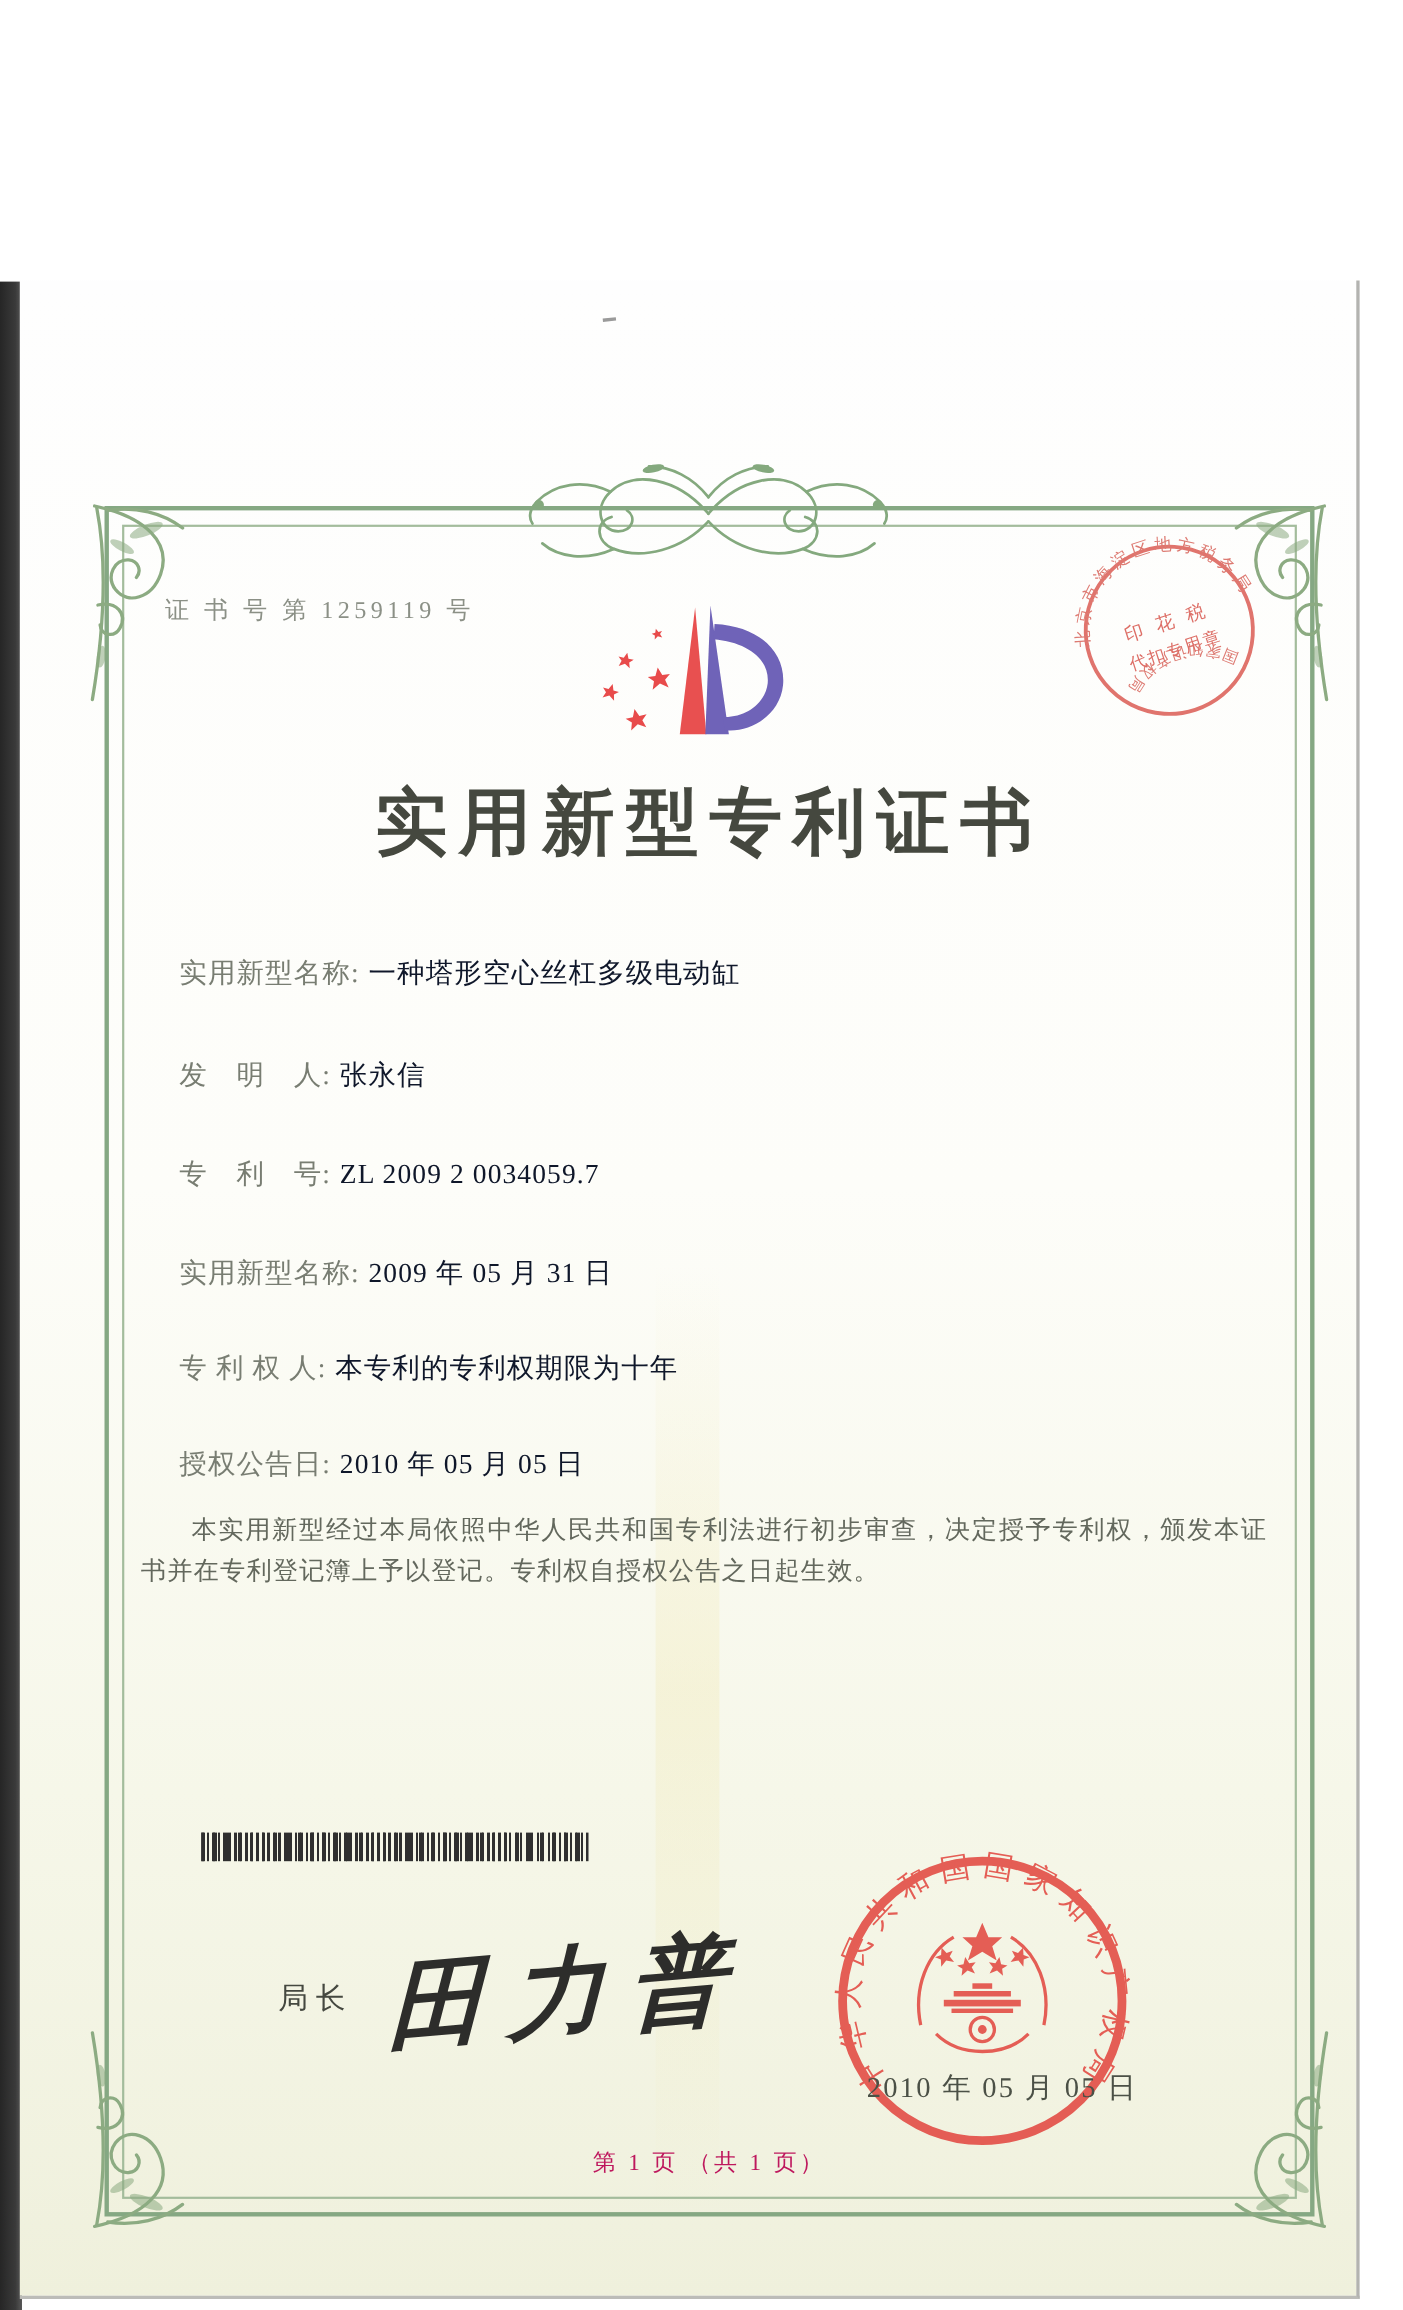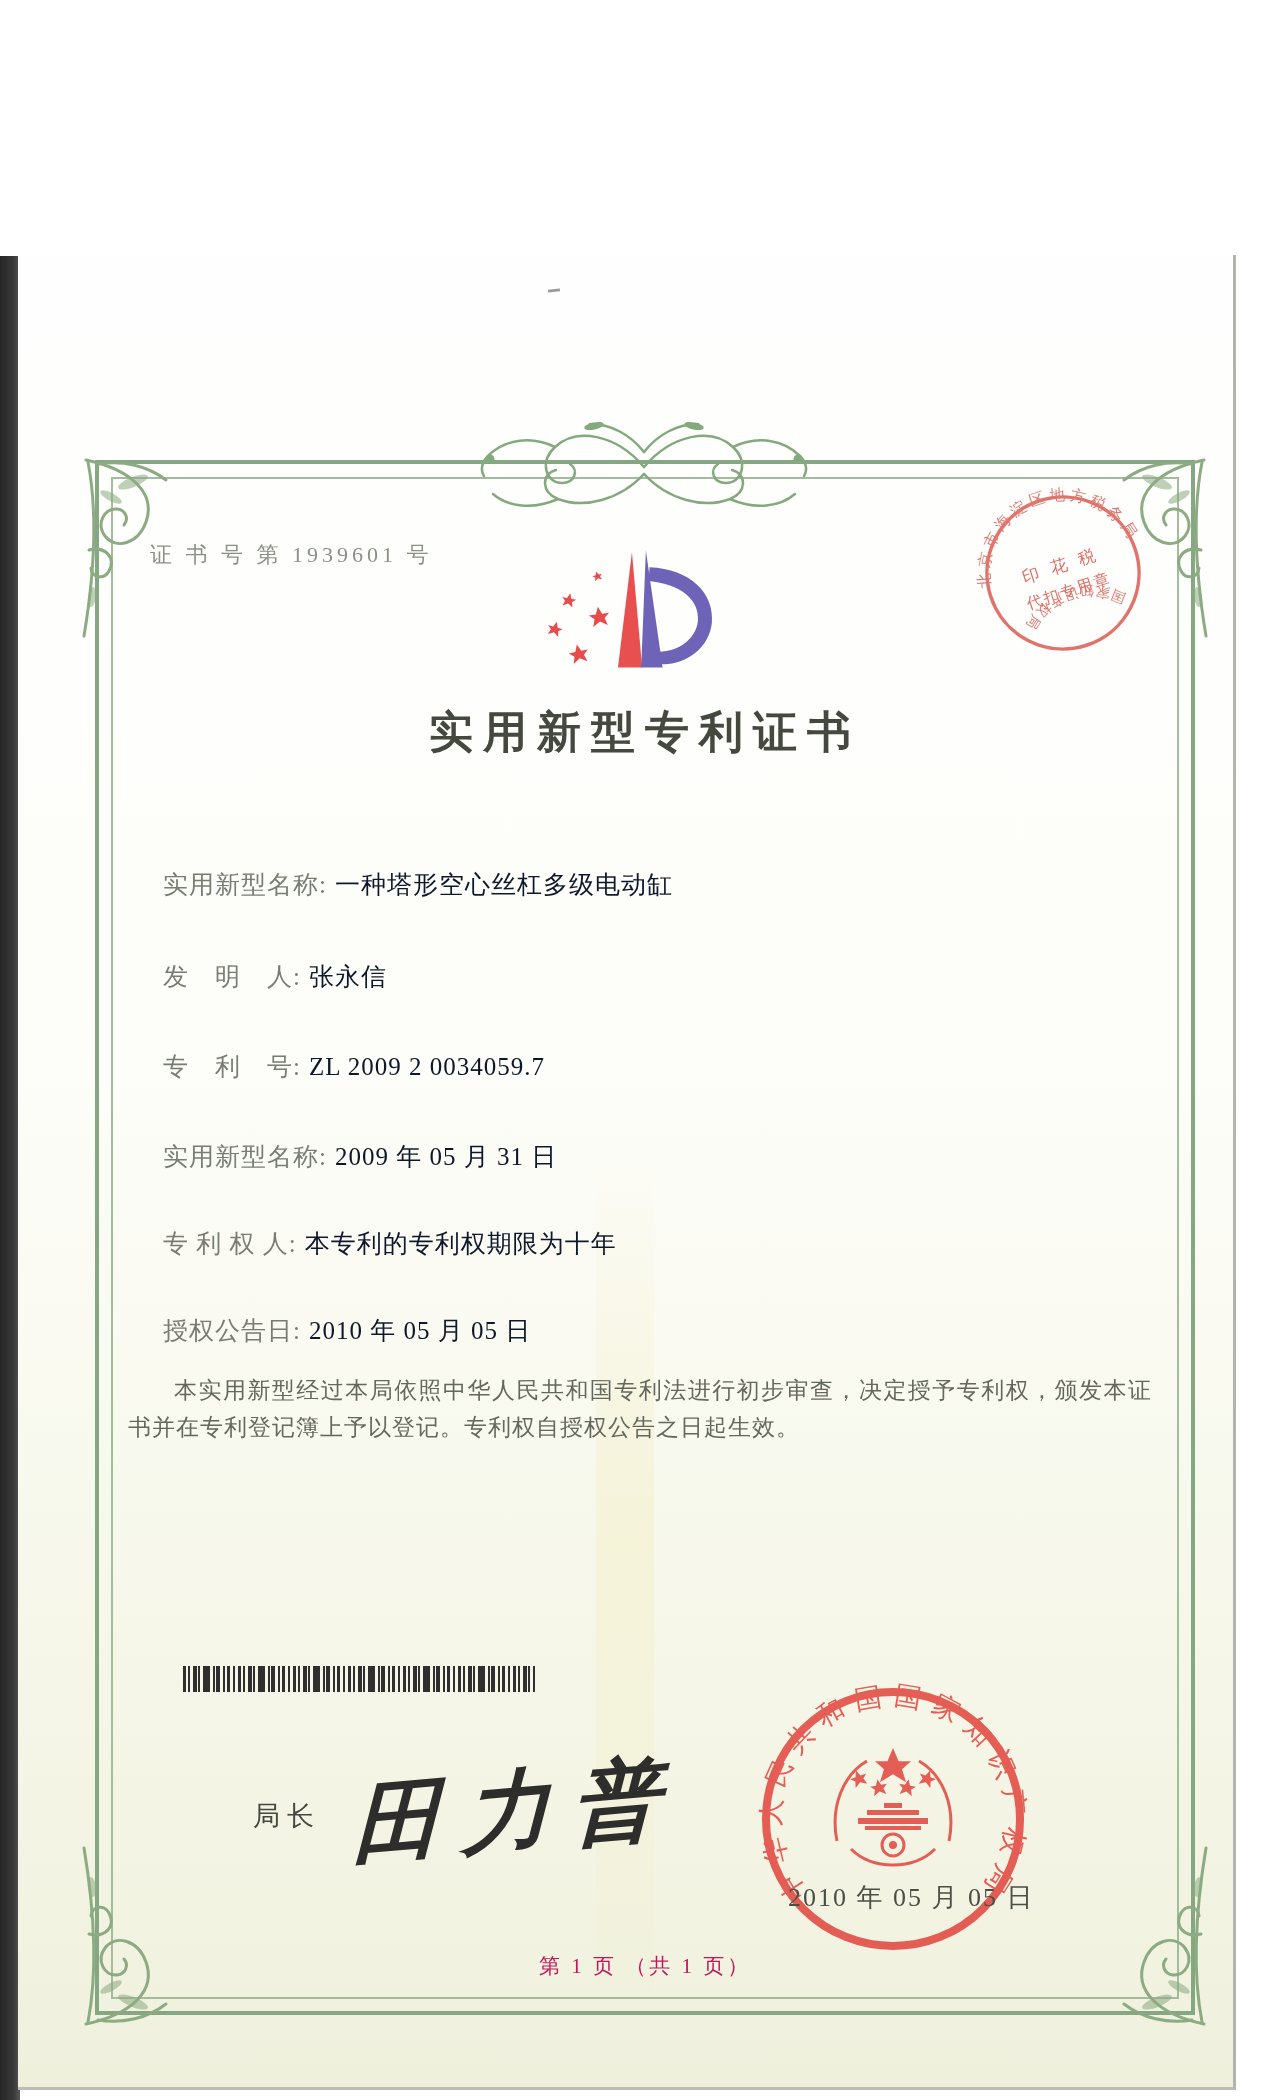--- a/index.html
+++ b/index.html
@@ -24,21 +24,21 @@
   .flourish { width:150px; height:190px; color:#8cab82; }
   #fl-tl { left:78px;  top:452px; }
   #fl-tr { left:1062px; top:452px; transform:scaleX(-1); }
   #fl-bl { left:78px;  top:1842px; transform:scaleY(-1); }
   #fl-br { left:1062px; top:1842px; transform:scale(-1,-1); }
   #top-ornament { left:434px; top:412px; width:420px; height:110px; color:#84a97e; }
 
   
   #cert-no { left:150px; top:540px; font-size:22px; letter-spacing:4px; color:#8b9086; }
   #logo { left:535px; top:543px; width:205px; height:158px; }
-  #title { left:95px; top:703px; width:1100px; text-align:center; font-size:44px; font-weight:600;
+  #title { left:95px; top:703px; width:1100px; text-align:center; font-size:66px; font-weight:600;
            letter-spacing:10px; color:#45483f; }
   .field { left:163px; font-size:25px; letter-spacing:1px; color:#787d72; white-space:nowrap; }
   .field .fvalue { margin-left:8px; color:#0f172a; }
   #paras { left:128px; top:1372px; width:1024px; font-size:23px; line-height:37px;
            letter-spacing:1px; text-align:justify; color:#63685d; }
   #paras p { text-indent:2em; }
   #barcode { left:183px; top:1666px; width:352px; height:26px;
              background-image:
                repeating-linear-gradient(90deg,#2f2f2f 0 2px,transparent 2px 5px),
                repeating-linear-gradient(90deg,#2f2f2f 0 3px,transparent 3px 11px); }
@@ -118,21 +118,21 @@
 <svg class="abs flourish" id="fl-bl">
     <use href="#corner-flourish"></use>
   </svg>
 <svg class="abs flourish" id="fl-br">
     <use href="#corner-flourish"></use>
   </svg>
 <svg class="abs" id="top-ornament" viewBox="0 0 420 110">
     <use href="#dragon-scroll"></use>
   </svg>
 
-<div class="abs" id="cert-no">证 书 号 第 1939601 号</div>
+<div class="abs" id="cert-no">证 书 号 第 1259119 号</div>
 
 <svg class="abs" id="logo" viewBox="0 0 210 170">
   <g fill="#e84b4b">
     <use href="#star5" transform="translate(62,36) scale(0.55) rotate(-15)"></use>
     <use href="#star5" transform="translate(31,62) scale(0.8) rotate(12)"></use>
     <use href="#star5" transform="translate(64,80) scale(1.15) rotate(-8)"></use>
     <use href="#star5" transform="translate(16,93) scale(0.85) rotate(16)"></use>
     <use href="#star5" transform="translate(42,120) scale(1.1) rotate(-12)"></use>
   </g>
   <path d="M 99,10 L 110,134 L 84,134 Z" fill="#e85050"></path>

